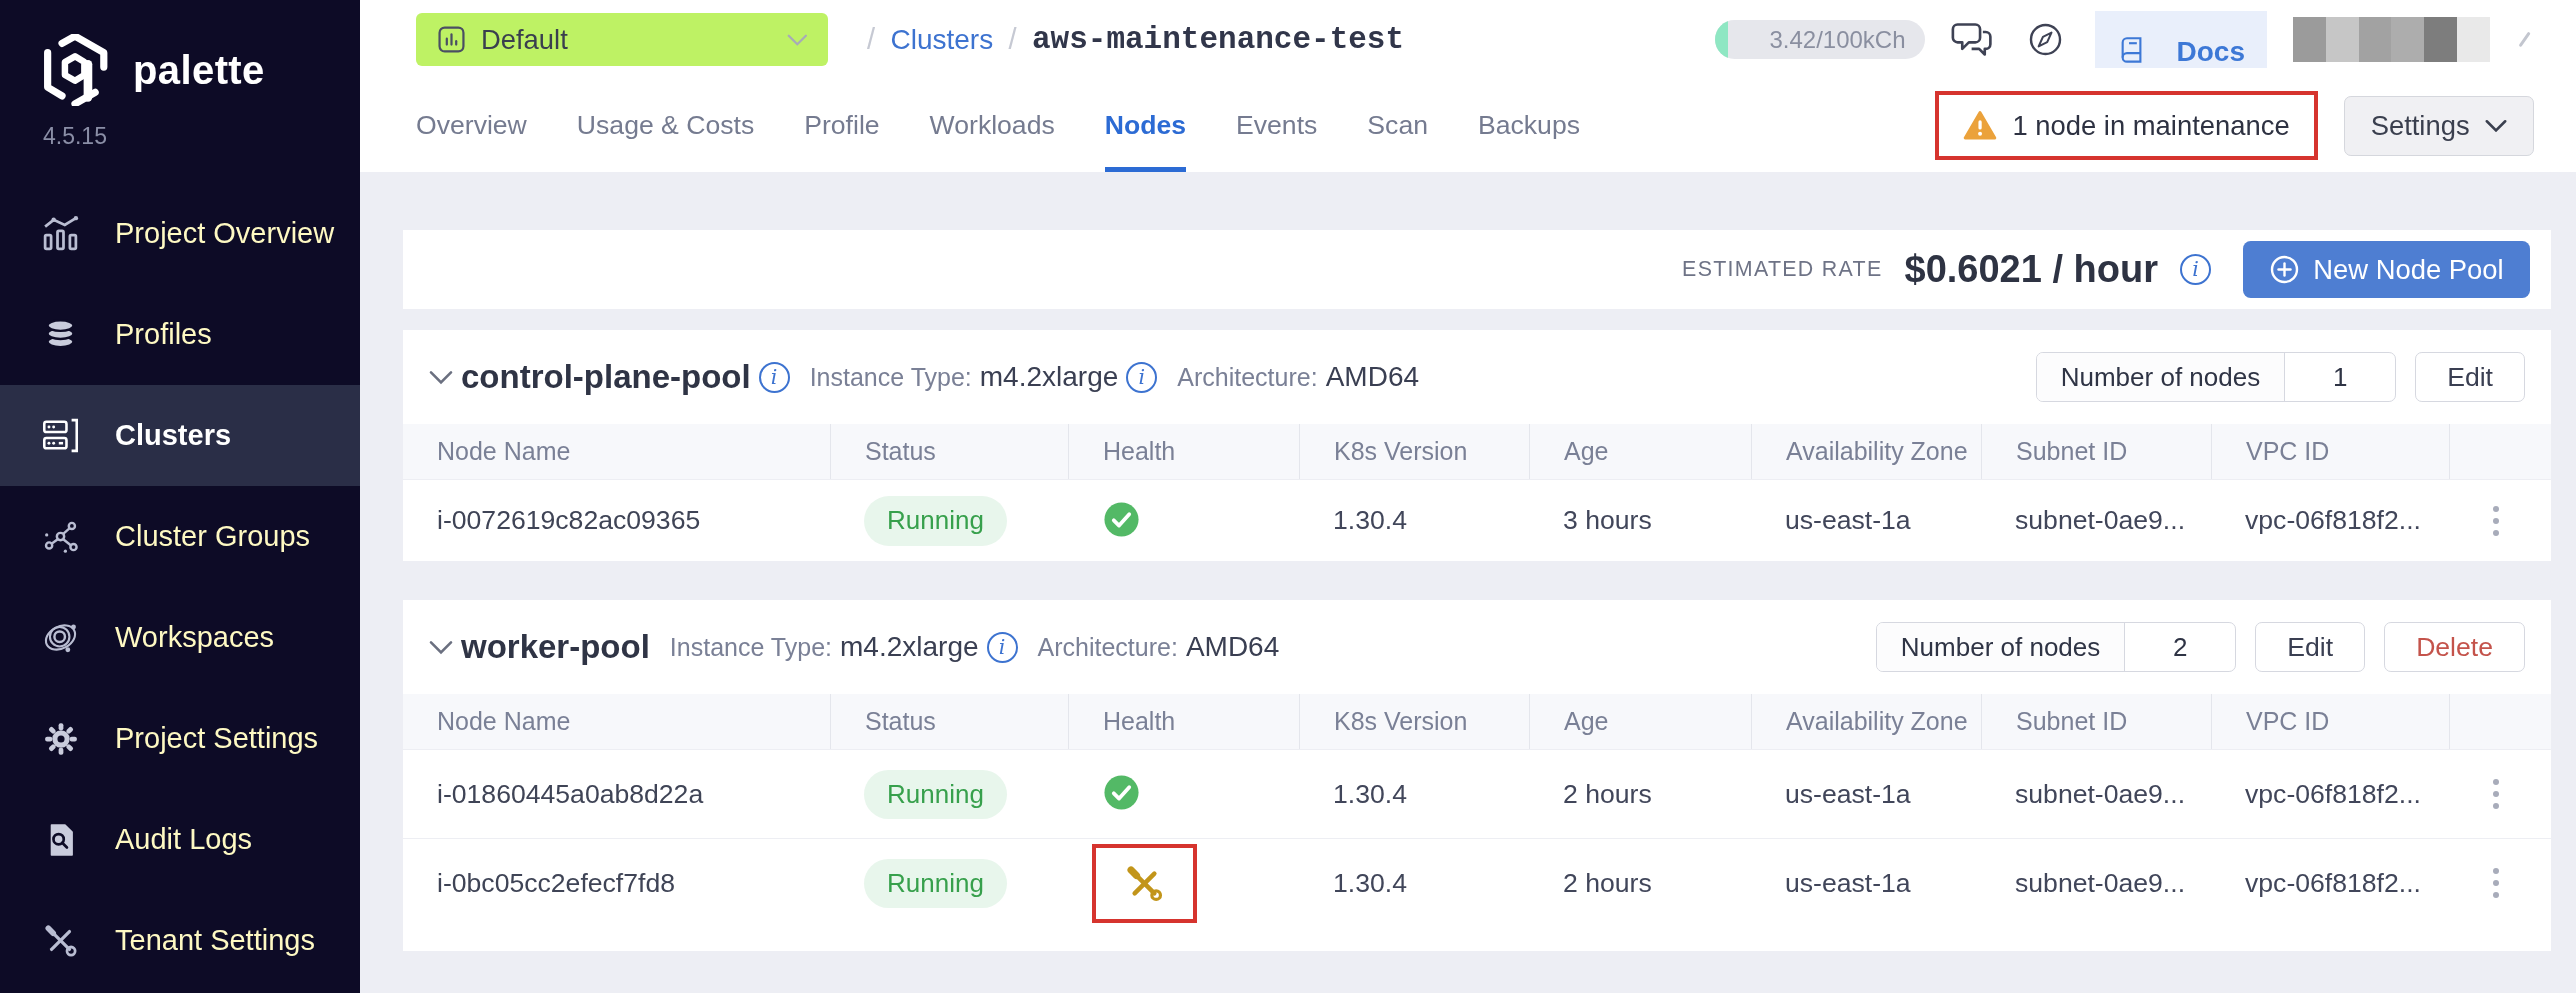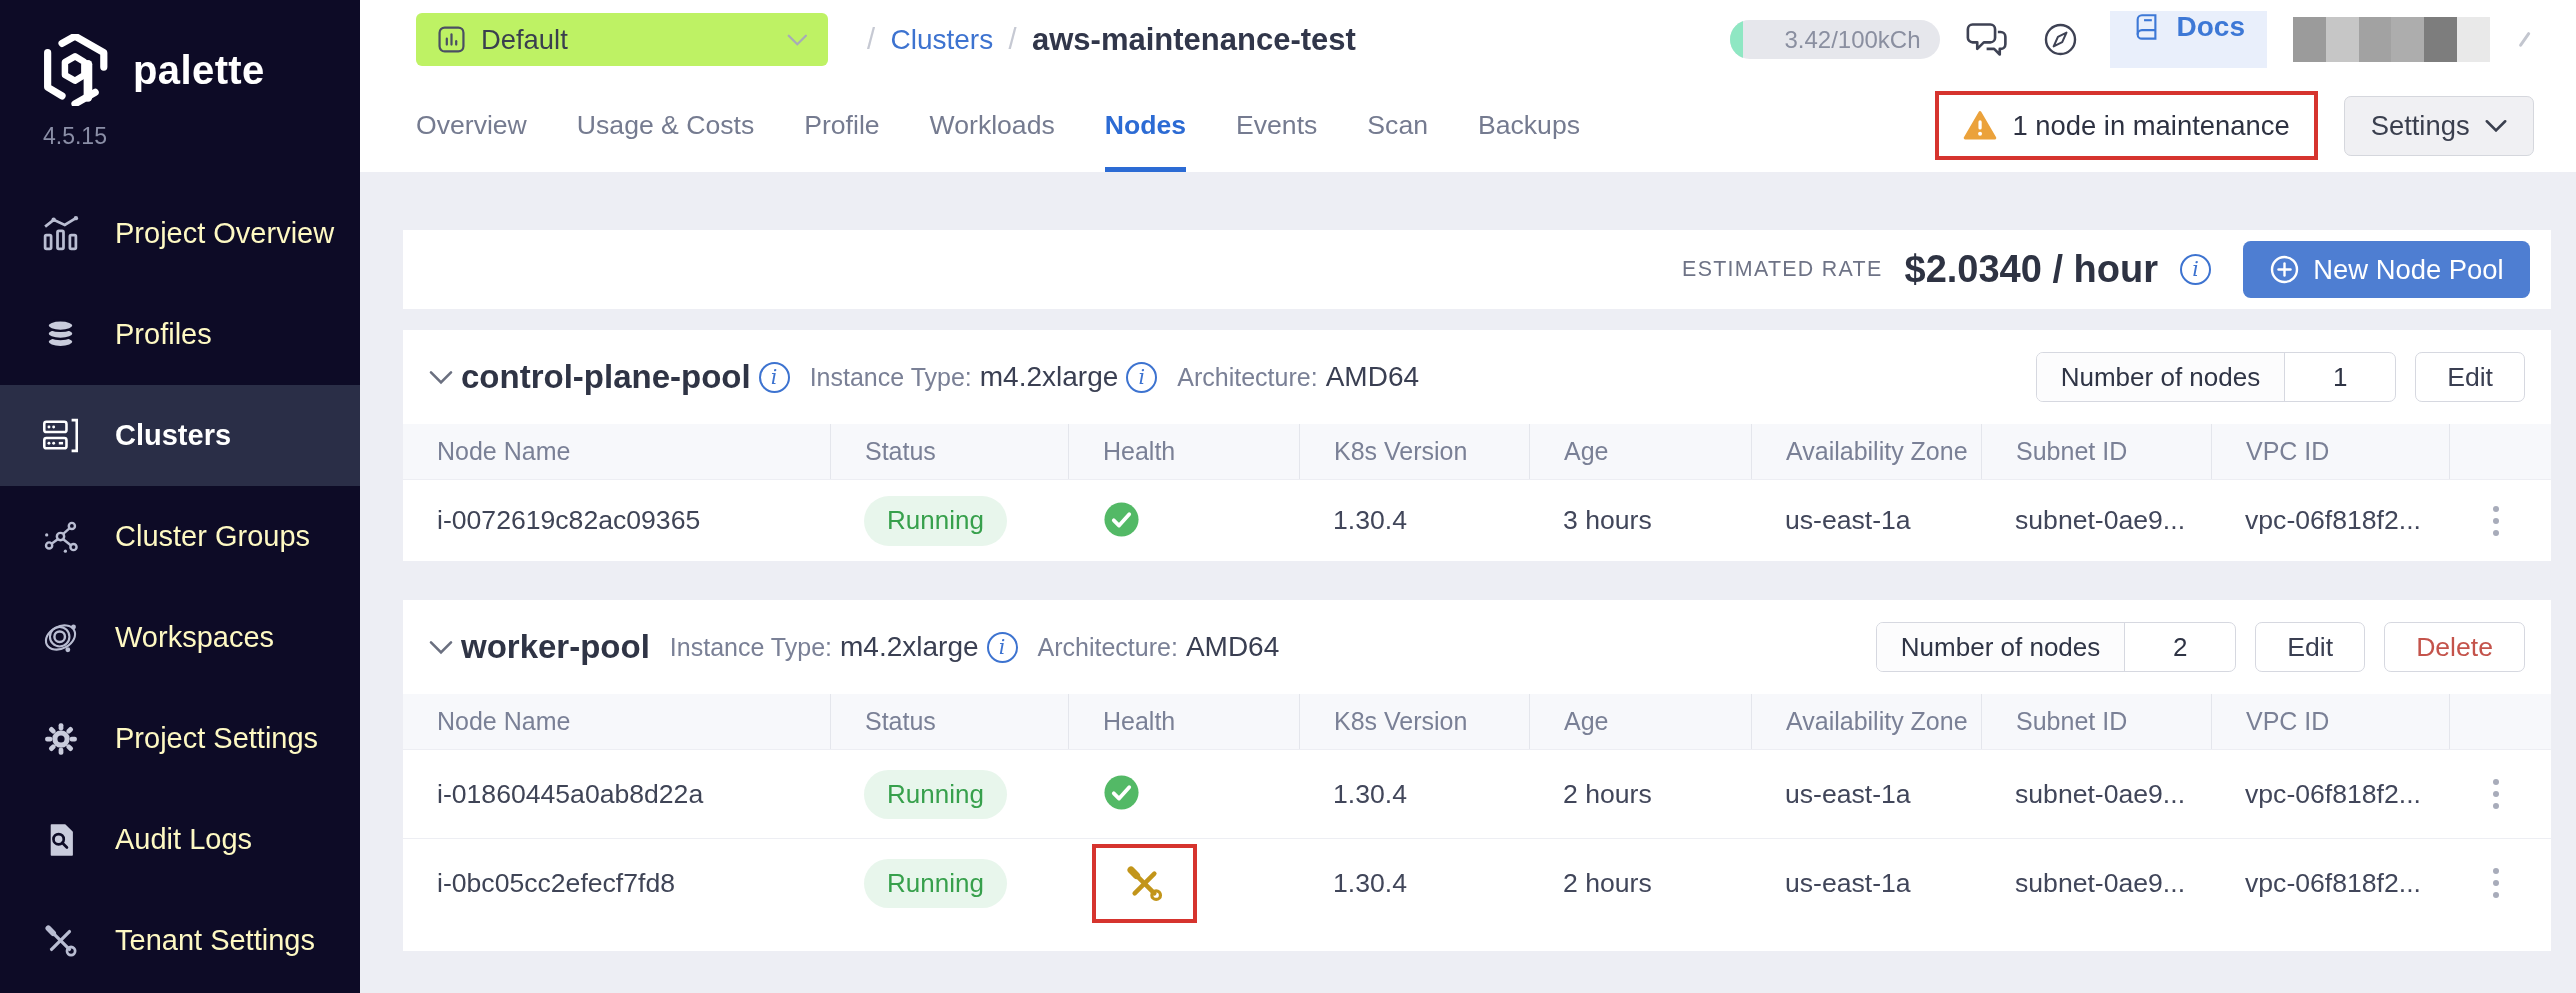--- a/index.html
+++ b/index.html
@@ -23,27 +23,27 @@
   
   .main{flex:1;display:flex;flex-direction:column;min-width:0;}
   .topbar{background:#FFFFFF;height:172px;flex:0 0 172px;display:flex;flex-direction:column;}
   .topbar-row1{height:79px;display:flex;align-items:center;padding-left:56px;}
   .project-selector{width:412px;height:53px;background:#bef264;border-radius:6px;display:flex;align-items:center;padding:0 20.6px;cursor:pointer;}
   .project-selector .ps-label{font-size:27.4px;color:#3A3F4E;margin-left:15.4px;}
   .ps-chevron{margin-left:auto;}
   .breadcrumb{display:flex;align-items:center;gap:15.4px;margin-left:39px;}
   .crumb-sep{font-size:29px;color:#C6C9D3;}
   .crumb-link{font-size:28px;color:#3D73D0;cursor:pointer;}
-  .crumb-current{font-size:31px;color:#31364A;font-weight:600;}
+  .crumb-current{font-size:31px;color:#31364A;font-weight:600;font-family:Liberation Mono, monospace;}
   .topbar-right{margin-left:auto;display:flex;align-items:center;gap:26px;padding-right:43px;}
   .usage-pill{position:relative;width:210px;height:39px;border-radius:857px;background:#E6E7EC;overflow:hidden;display:flex;align-items:center;justify-content:flex-end;padding-right:19px;cursor:pointer;}
   .usage-fill{position:absolute;left:0;top:0;bottom:0;width:13px;background:#8FE7C3;}
   .usage-text{font-size:24px;color:#8A8FA0;position:relative;}
   .icon-btn{width:46px;height:46px;display:flex;align-items:center;justify-content:center;cursor:pointer;}
-  .docs-btn{height:57px;display:flex;align-items:flex-start;gap:11px;background:#E9EFFB;border-radius:0;padding:0 22px;cursor:pointer;}
+  .docs-btn{height:57px;display:flex;align-items:flex-end;gap:26px;background:#E9EFFB;border-radius:0;padding:0 22px;cursor:pointer;}
   .docs-label{font-size:28px;color:#3D78D6;font-weight:600;}
   .redacted{display:flex;height:45px;width:197px;}
   .redacted span{flex:1;}
   .rx1{background:#9b9b9b;}.rx2{background:#c6c6c6;}.rx3{background:#a2a2a2;}
   .rx4{background:#adadad;}.rx5{background:#7d7d7d;}.rx6{background:#e9e9e9;}
   .corner-slash{width:17px;height:2.6px;background:#C3C6CF;transform:rotate(-55deg);border-radius:1.7px;}
 
   .topbar-row2{height:93px;display:flex;align-items:center;padding-left:56px;}
   .tabs{display:flex;height:100%;column-gap:50px;}
   .tab{display:flex;align-items:center;font-size:26.6px;color:#757B90;cursor:pointer;border-bottom:5.1px solid transparent;padding-top:5.1px;white-space:nowrap;}
@@ -314,21 +314,21 @@
               </svg>
           </div>
         </div>
       </div>
     </header>
 
     <div class="content">
 
       <div class="rate-bar">
         <span class="rate-label">ESTIMATED RATE</span>
-        <span class="rate-value">$2.0340 / hour</span>
+        <span class="rate-value">$0.6021 / hour</span>
         <span class="info-icon"></span>
         <div class="primary-btn">
           <svg width="31" height="31" viewBox="0 0 36 36" fill="none" stroke="#FFFFFF" stroke-width="2.8" stroke-linecap="round">
             <circle cx="18" cy="18" r="14.5"></circle>
             <line x1="18" y1="11" x2="18" y2="25"></line>
             <line x1="11" y1="18" x2="25" y2="18"></line>
           </svg>
           <span>New Node Pool</span>
         </div>
       </div>

